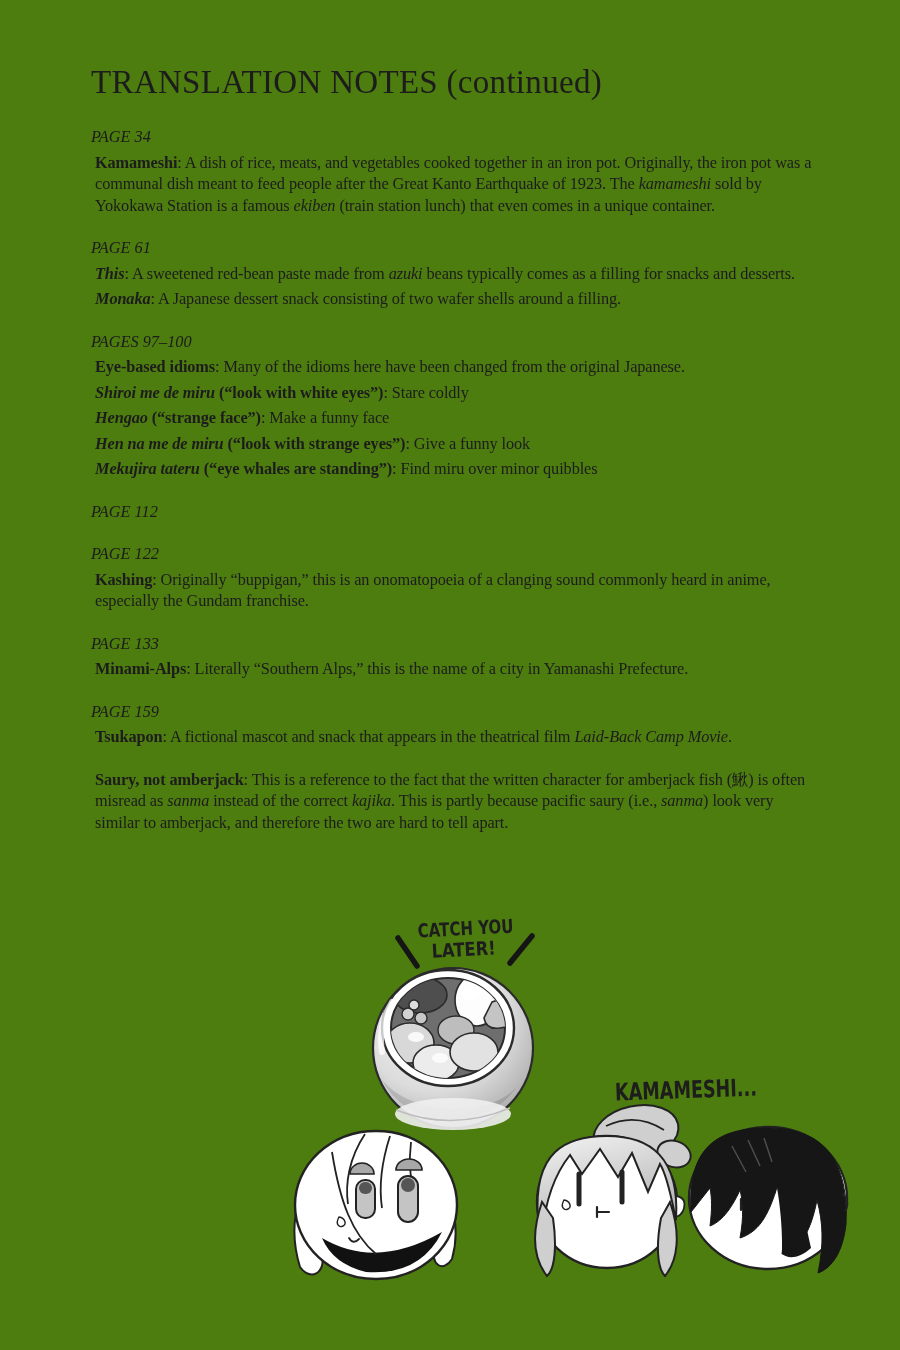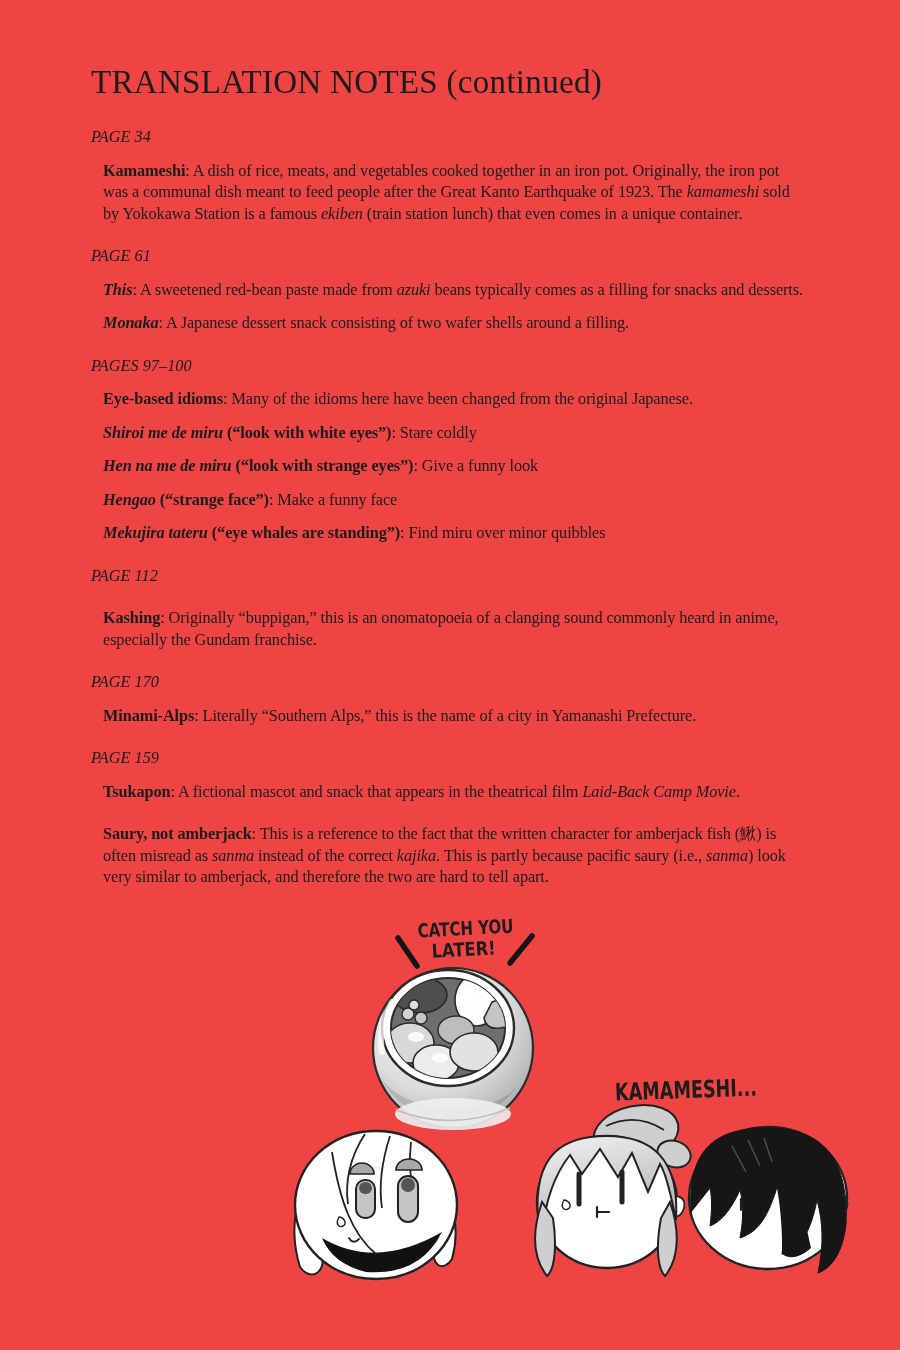--- a/index.html
+++ b/index.html
@@ -4,35 +4,35 @@
 <style>
   html,body { margin:0; padding:0; }
   body {
     width:900px; height:1350px;
     background:#ffffff;
     color:#1c1c1c;
     font-family:"Liberation Serif", serif;
     position:relative;
     overflow:hidden;
   }
-  .page { position:absolute; inset:0; background:#ef4444; }
+  .page { position:absolute; inset:0; background:#4d7c0f; }
   .content {
     position:absolute; left:91px; top:64px; width:728px;
   }
   .doc-title {
     font-size:33px; font-weight:400; letter-spacing:0.3px;
     margin:0 0 26px 0; line-height:1.1;
   }
   .section { margin:0 0 21px 0; }
   .sec-heading {
     margin:0; font-size:16.3px; line-height:21.5px;
     font-style:italic; font-weight:400;font-family:Liberation Serif, serif;
   }
   .para {
-    margin:12px; font-size:16.3px; line-height:21.5px;
+    margin:4px; font-size:16.3px; line-height:21.5px;
     letter-spacing:-0.1px;
   }
   .para .b { font-weight:bold; }
   .para .i { font-style:italic; }
   .illus {
     position:absolute; left:270px; top:902px; width:600px; height:390px;
   }
   .comic-text {
     font-family:"DejaVu Sans", sans-serif;
     font-weight:bold;
@@ -55,35 +55,36 @@
     <div class="section">
       <p class="sec-heading">PAGE 61</p>
       <p class="para"><span class="b i">This</span><span>: A sweetened red-bean paste made from </span><span class="i">azuki</span><span> beans typically comes as a filling for snacks and desserts.</span></p>
       <p class="para"><span class="b i">Monaka</span><span>: A Japanese dessert snack consisting of two wafer shells around a filling.</span></p>
     </div>
 
     <div class="section">
       <p class="sec-heading">PAGES 97–100</p>
       <p class="para"><span class="b">Eye-based idioms</span><span>: Many of the idioms here have been changed from the original Japanese.</span></p>
       <p class="para"><span class="b i">Shiroi me de miru</span><span class="b"> (“look with white eyes”)</span><span>: Stare coldly</span></p>
+      <p class="para"><span class="b i">Hengao</span><span class="b"> (“strange face”)</span><span>: Make a funny face</span></p>
       <p class="para"><span class="b i">Hen na me de miru</span><span class="b"> (“look with strange eyes”)</span><span>: Give a funny look</span></p>
-      <p class="para"><span class="b i">Hengao</span><span class="b"> (“strange face”)</span><span>: Make a funny face</span></p>
       <p class="para"><span class="b i">Mekujira tateru</span><span class="b"> (“eye whales are standing”)</span><span>: Find miru over minor quibbles</span></p>
     </div>
 
     <div class="section">
       <p class="sec-heading">PAGE 112</p>
     </div>
 
     <div class="section">
+      <p class="sec-heading">PAGE 122</p>
       <p class="para"><span class="b">Kashing</span><span>: Originally “buppigan,” this is an onomatopoeia of a clanging sound commonly heard in anime, especially the Gundam franchise.</span></p>
     </div>
 
     <div class="section">
-      <p class="sec-heading">PAGE 170</p>
+      <p class="sec-heading">PAGE 133</p>
       <p class="para"><span class="b">Minami-Alps</span><span>: Literally “Southern Alps,” this is the name of a city in Yamanashi Prefecture.</span></p>
     </div>
 
     <div class="section">
       <p class="sec-heading">PAGE 159</p>
       <p class="para"><span class="b">Tsukapon</span><span>: A fictional mascot and snack that appears in the theatrical film </span><span class="i">Laid-Back Camp Movie</span><span>.</span></p>
     </div>
 
     <div class="section">
       <p class="para"><span class="b">Saury, not amberjack</span><span>: This is a reference to the fact that the written character for amberjack fish (鰍) is often misread as </span><span class="i">sanma</span><span> instead of the correct </span><span class="i">kajika</span><span>. This is partly because pacific saury (i.e., </span><span class="i">sanma</span><span>) look very similar to amberjack, and therefore the two are hard to tell apart.</span></p>

